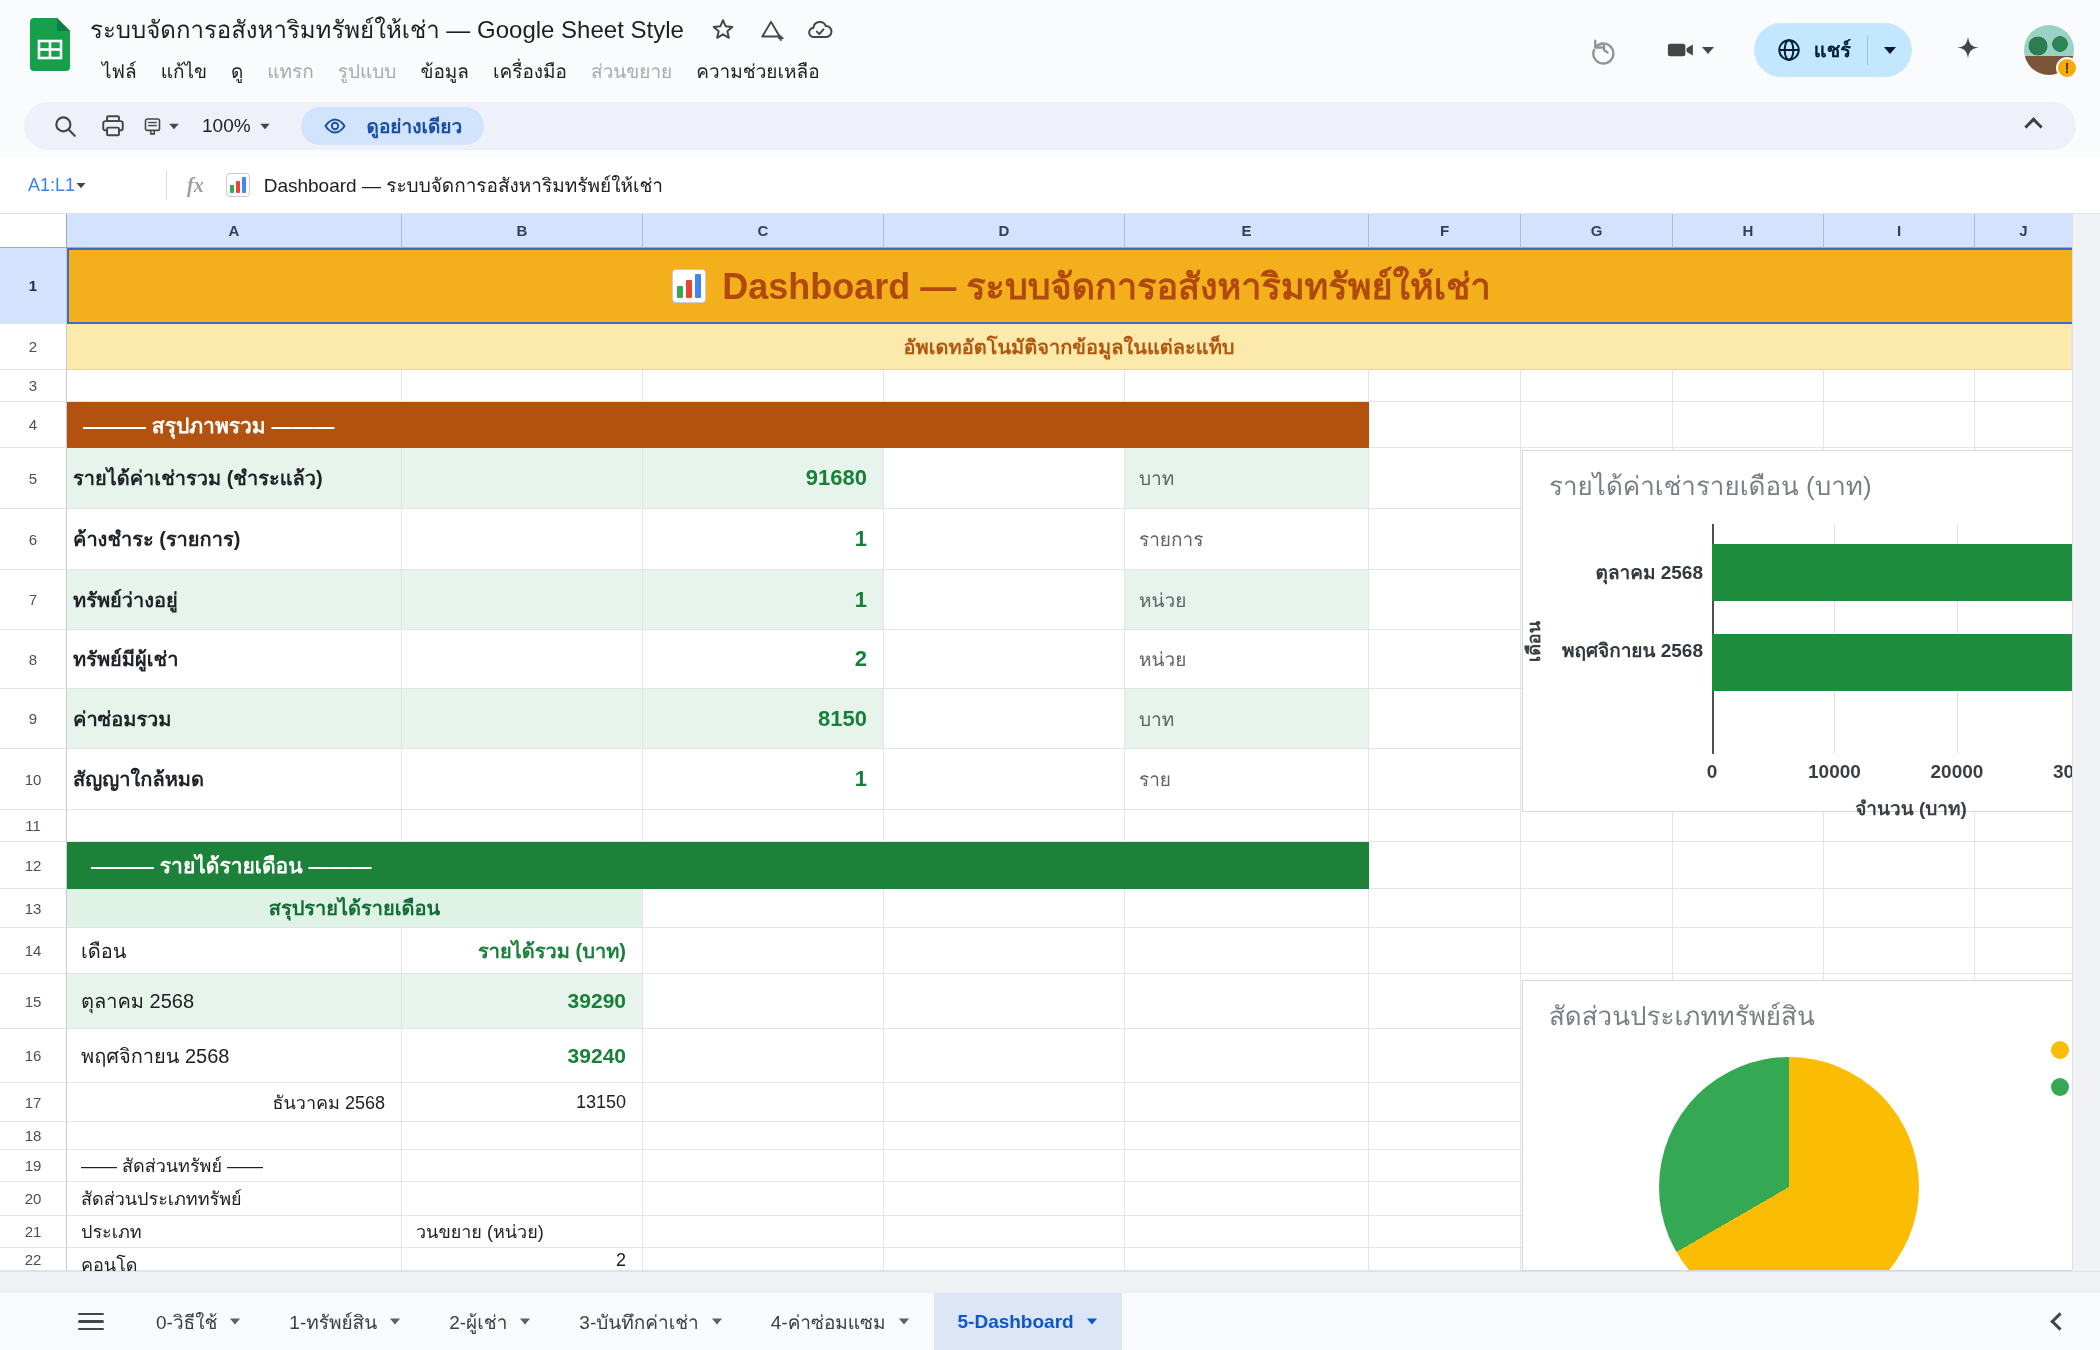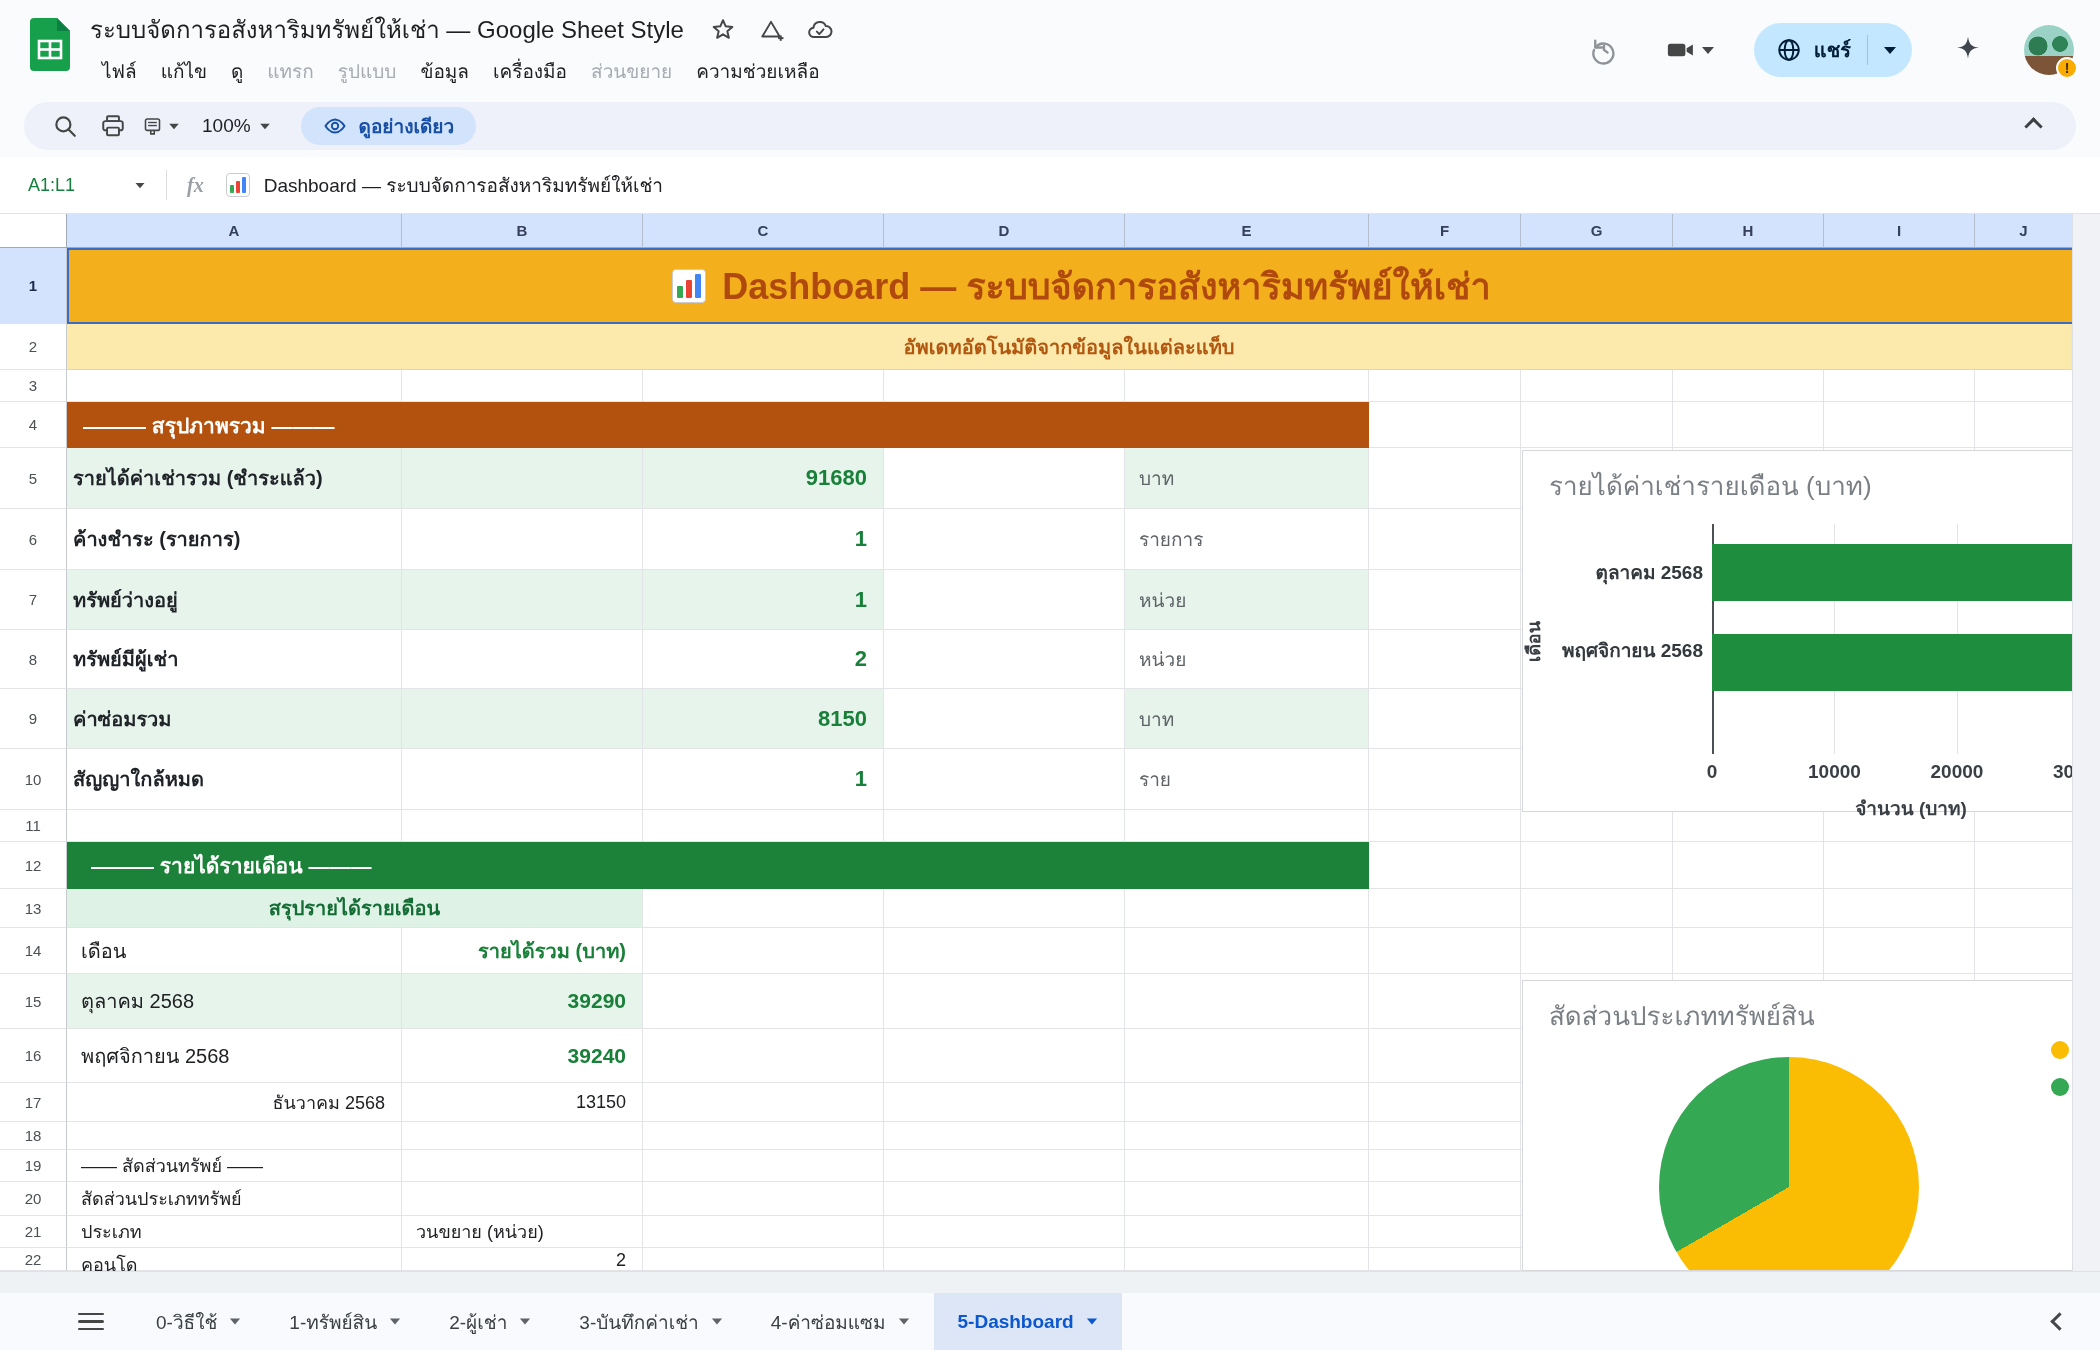--- a/index.html
+++ b/index.html
@@ -28,28 +28,28 @@
       radial-gradient(circle at 72% 38%, #2F8457 0 16%, transparent 17%),
       linear-gradient(#9AD3C6 0 62%, #7C5538 62% 100%); }
   .avatar-badge { position:absolute; right:-4px; bottom:-4px; width:22px; height:22px; border-radius:50%; background:#F9AB00; border:2px solid #F9FBFD; color:#3D2E00; font-size:14px; font-weight:bold; display:flex; align-items:center; justify-content:center; }
   .caret { width:0; height:0; border-left:6px solid transparent; border-right:6px solid transparent; border-top:7px solid #444746; }
   .caret.blue { border-top-color:#001D35; }
 
   
   .toolbar { position:absolute; top:102px; left:24px; width:2052px; height:48px; background:#EEF1F9; border-radius:24px; display:flex; align-items:center; padding:0 22px; gap:10px; }
   .tb-icon { width:38px; height:38px; display:flex; align-items:center; justify-content:center; border-radius:8px; }
   .tb-zoom { display:flex; align-items:center; gap:8px; padding:0 12px; font-size:19px; color:#1F1F1F; }
-  .viewonly-pill { display:flex; align-items:center; gap:12px; height:38px; border-radius:19px; background:#D2E3FC; padding:0 22px; margin-left:8px; }
+  .viewonly-pill { display:flex; align-items:center; gap:20px; height:38px; border-radius:19px; background:#D2E3FC; padding:0 22px; margin-left:8px; }
   .viewonly-label { font-size:19px; font-weight:bold; color:#174EA6; }
   .tb-spacer { flex:1; }
   .chev-up { width:13px; height:13px; border-left:3px solid #3C4043; border-top:3px solid #3C4043; transform:rotate(45deg); margin-right:14px; }
 
   
   .formulabar { position:absolute; top:157px; left:0; width:2100px; height:57px; background:#FFFFFF; border-bottom:1px solid #E0E3E7; display:flex; align-items:center; padding-left:28px; }
-  .namebox { display:flex; align-items:center; justify-content:space-between; width:118px; font-size:18px; color:#15803d; }
+  .namebox { display:flex; align-items:center; justify-content:flex-start; width:118px; font-size:18px; color:#3b82f6; }
   .fb-div { width:1px; height:30px; background:#DADCE0; margin:0 20px; }
   .fx { font-family:"Liberation Serif",serif; font-style:italic; font-weight:bold; font-size:20px; color:#9AA0A6; }
   .fb-text { font-size:19px; color:#202124; margin-left:14px; white-space:nowrap; }
   .mini-chart { width:24px; height:24px; border:1px solid #C8CCD0; border-radius:4px; background:#fff; display:flex; align-items:flex-end; justify-content:center; gap:2px; padding:3px; margin-left:22px; }
   .mini-chart i { display:block; width:4px; border-radius:1px; }
   .mini-chart .b1 { height:8px; background:#34A853; }
   .mini-chart .b2 { height:12px; background:#EA4335; }
   .mini-chart .b3 { height:16px; background:#4285F4; }
   .mini-chart.big { width:34px; height:34px; gap:3px; padding:4px; }
   .mini-chart.big i { width:6px; }

